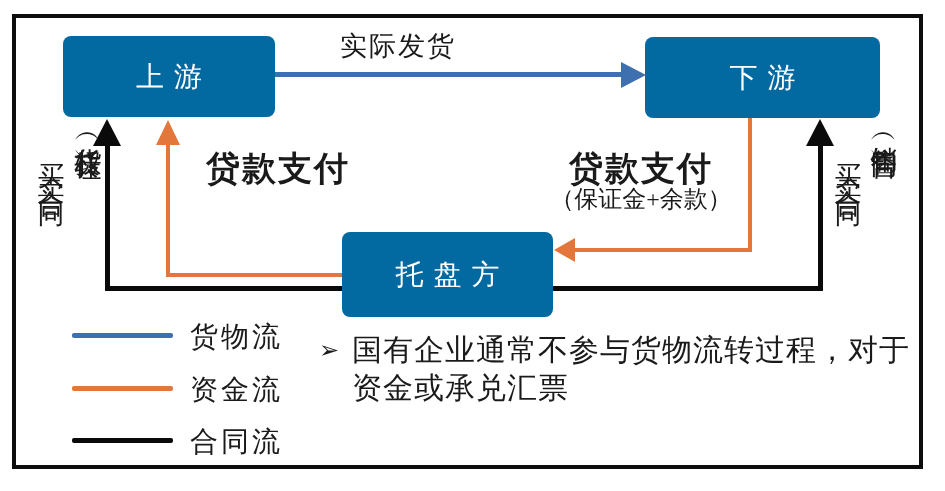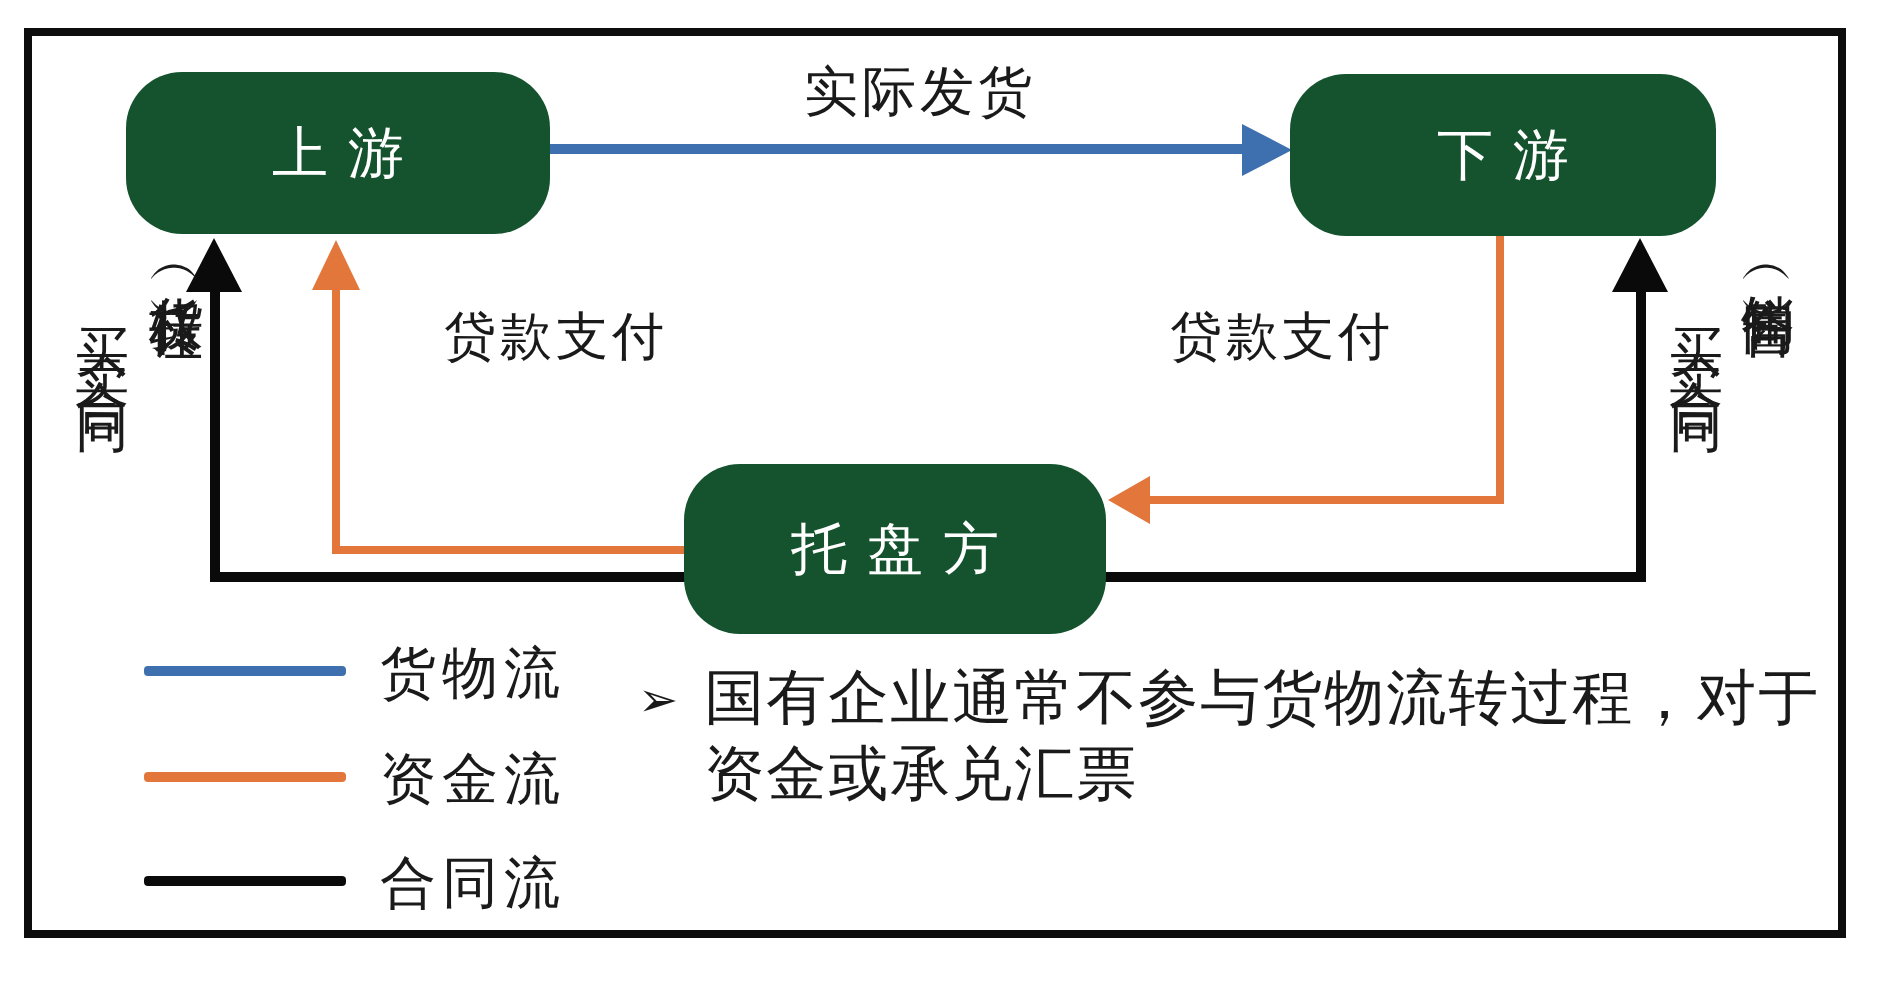--- a/index.html
+++ b/index.html
@@ -12,48 +12,48 @@
     overflow:hidden;
   }
   .frame{
     position:absolute;left:12px;top:14px;width:903px;height:447px;
     border:4px solid #0d0d0d;
     z-index:0;
   }
   
   .node{
     position:absolute;
-    background:#14532d;
-    border-radius:28px;
+    background:#0369a1;
+    border-radius:8px;
     color:#ffffff;
     display:flex;align-items:center;justify-content:center;
     font-size:28px;
     letter-spacing:10px;
     text-indent:10px;
     z-index:3;
   }
   .node-upstream{left:63px;top:36px;width:212px;height:81px;}
-  .node-downstream{left:645px;top:37px;width:213px;height:81px;}
+  .node-downstream{left:645px;top:37px;width:235px;height:81px;}
   .node-intermediary{left:342px;top:232px;width:211px;height:85px;}
   
   .seg{position:absolute;}
   .seg.black{background:#0a0a0a;z-index:1;}
   .seg.orange{background:#E2763B;z-index:2;}
   .seg.blue{background:#3E6FAE;z-index:2;}
   
   .ah{position:absolute;width:0;height:0;}
   .ah-up-black{border-left:14px solid transparent;border-right:14px solid transparent;border-bottom:27px solid #0a0a0a;z-index:1;}
   .ah-up-orange{border-left:12px solid transparent;border-right:12px solid transparent;border-bottom:25px solid #E2763B;z-index:2;}
   .ah-left-orange{border-top:12px solid transparent;border-bottom:12px solid transparent;border-right:21px solid #E2763B;z-index:2;}
   .ah-right-blue{border-top:13px solid transparent;border-bottom:13px solid transparent;border-left:25px solid #3E6FAE;z-index:2;}
   
   .lbl{position:absolute;z-index:4;color:#1a1a1a;}
-  .lbl-shipping{left:340px;top:28px;width:240px;text-align:center;font-size:27px;letter-spacing:2px;}
+  .lbl-shipping{left:340px;top:28px;width:240px;font-size:27px;letter-spacing:2px;}
   .pay{width:250px;text-align:center;line-height:31px;}
-  .pay .l1{font-size:26px;letter-spacing:2px;}
+  .pay .l1{font-size:34px;letter-spacing:2px;font-weight:bold;}
   .pay .l2{font-size:24px;}
   .pay-left{left:153px;top:153px;}
   .pay-right{left:516px;top:153px;}
   
   .vtext{
     position:absolute;z-index:4;
     writing-mode:vertical-rl;
     font-size:27px;
     white-space:nowrap;
   }
@@ -112,20 +112,21 @@
   </div>
 
   <div class="lbl lbl-shipping">实际发货</div>
 
   <div class="lbl pay pay-left">
     <div class="l1">贷款支付</div>
   </div>
 
   <div class="lbl pay pay-right">
     <div class="l1">贷款支付</div>
+    <div class="l2">（保证金+余款）</div>
   </div>
 
   <div class="vtext v-main v-left-main">买卖合同</div>
   <div class="vtext v-paren v-left-paren">（货权转让）</div>
   <div class="vtext v-main v-right-main">买卖合同</div>
   <div class="vtext v-paren v-right-paren">（销售合同）</div>
 
   <div class="legend-line ll-goods"></div>
   <div class="legend-label lt-goods">货物流</div>
 

